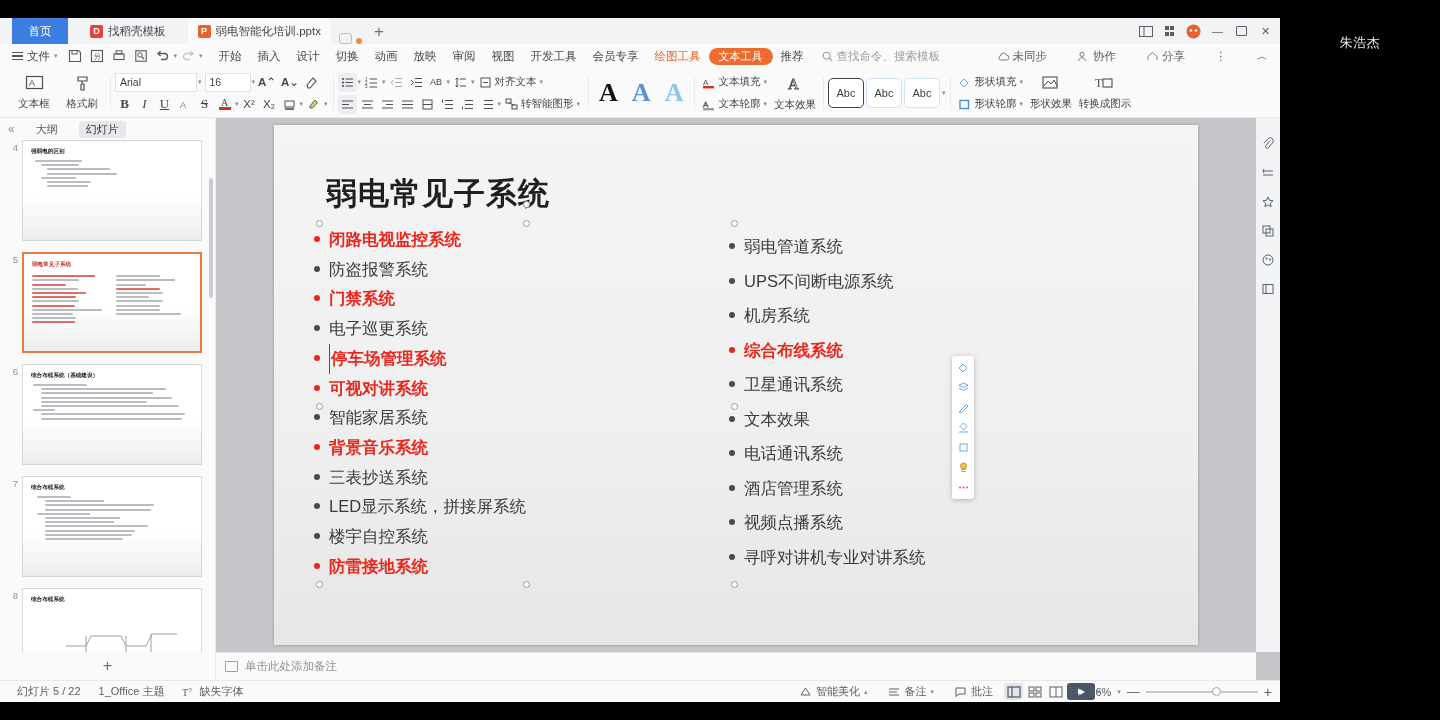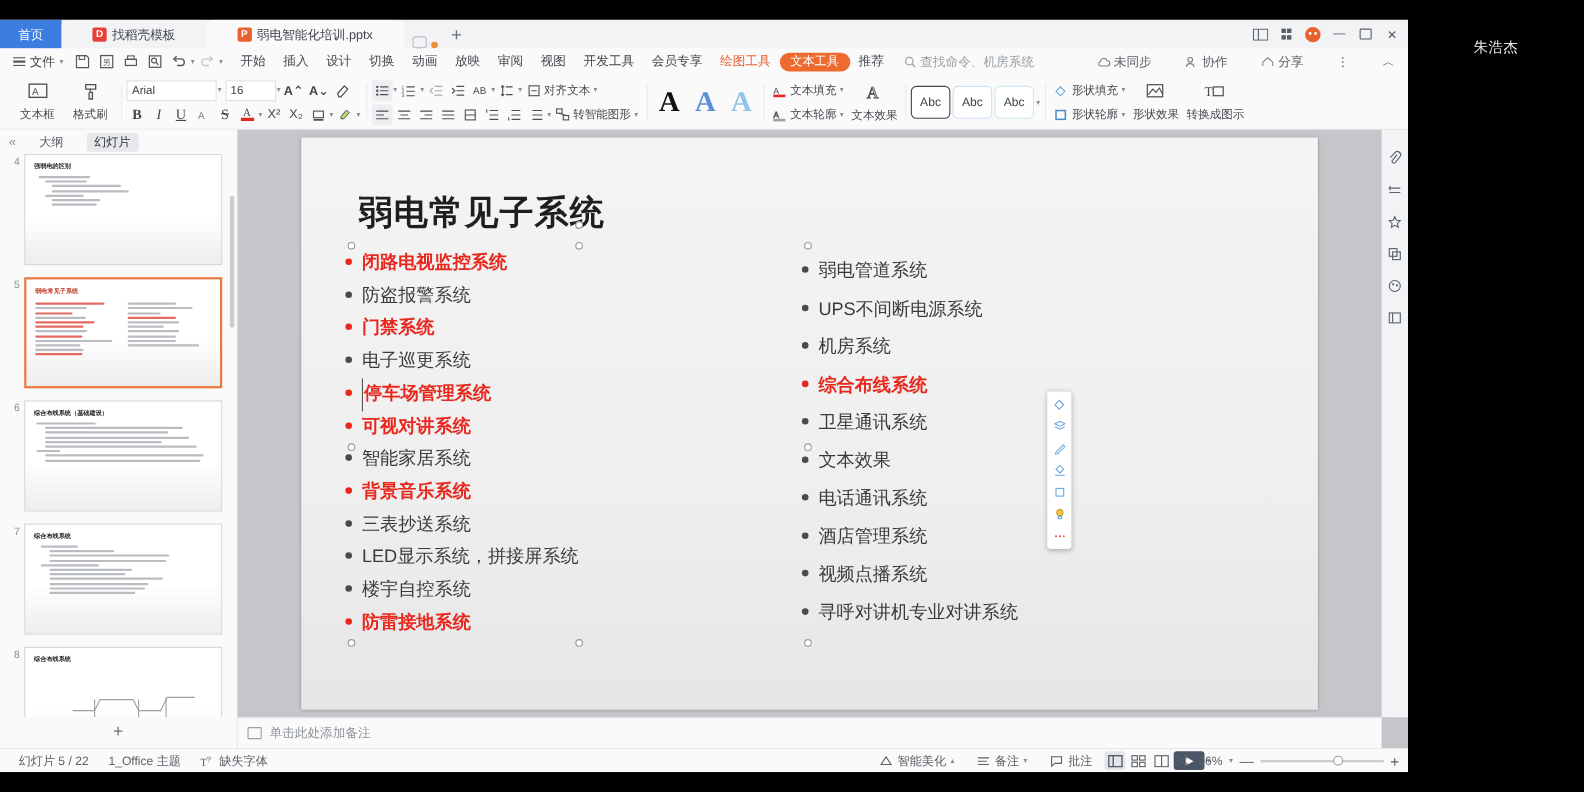--- a/index.html
+++ b/index.html
@@ -27,23 +27,23 @@
     background: #fafafa; overflow: hidden;
   }
 
   
   .tabstrip {
     position: relative; height: 26px; background: #f2f3f5;
     display: flex; align-items: flex-end; padding-left: 0;
   }
   .tab {
     height: 26px; display: flex; align-items: center; gap: 5px;
-    padding: 0 28px; font-size: 11.5px; color: #40454d; position: relative;
+    padding: 0 10px; font-size: 11.5px; color: #40454d; position: relative;
     border-top-left-radius: 5px; border-top-right-radius: 5px;
-    max-width: 190px; white-space: nowrap;
+    max-width: 190px; white-space: nowrap; margin-left: 12px;
   }
   .tab.home { background: #3b7de0; color: #fff; width: 56px; justify-content: center; font-size: 11.5px;
               border-radius: 0; height: 26px; }
   .tab.plain { background: #f2f3f5; }
   .tab.active { background: #fafafa; }
   .tab .ticon { width: 13px; height: 13px; border-radius: 2px; display: inline-block; flex: 0 0 13px;
                 position: relative; }
   .ticon.dk { background: #e8413a; }
   .ticon.dk::after { content: "D"; position: absolute; inset: 0; color: #fff; font-size: 9px;
                      text-align: center; line-height: 13px; font-weight: bold; }
@@ -341,21 +341,21 @@
       <div class="mb-item">开发工具</div>
       <div class="mb-item">会员专享</div>
       <div class="mb-item draw">绘图工具</div>
       <div class="mb-item textool">文本工具</div>
       <div class="mb-item">推荐</div>
       <div class="mb-search">
         <svg width="11" height="11" viewBox="0 0 11 11">
             <circle cx="4.6" cy="4.6" r="3.4" fill="none" stroke="#9aa0a6" stroke-width="1.1"></circle>
             <line x1="7.2" y1="7.2" x2="10" y2="10" stroke="#9aa0a6" stroke-width="1.2"></line>
           </svg>
-        <span>查找命令、机房系统</span>
+        <span>查找命令、搜索模板</span>
       </div>
 
       <div class="mb-right">
         <div class="ri">
           <svg width="13" height="11" viewBox="0 0 13 11">
               <path d="M3.5 9h6a2.4 2.4 0 0 0 0-4.8 3.2 3.2 0 0 0-6.2.9A2 2 0 0 0 3.5 9z" fill="none" stroke="#7a8087" stroke-width="1"></path>
             </svg>
           <span>未同步</span>
         </div>
         <div class="ri">

